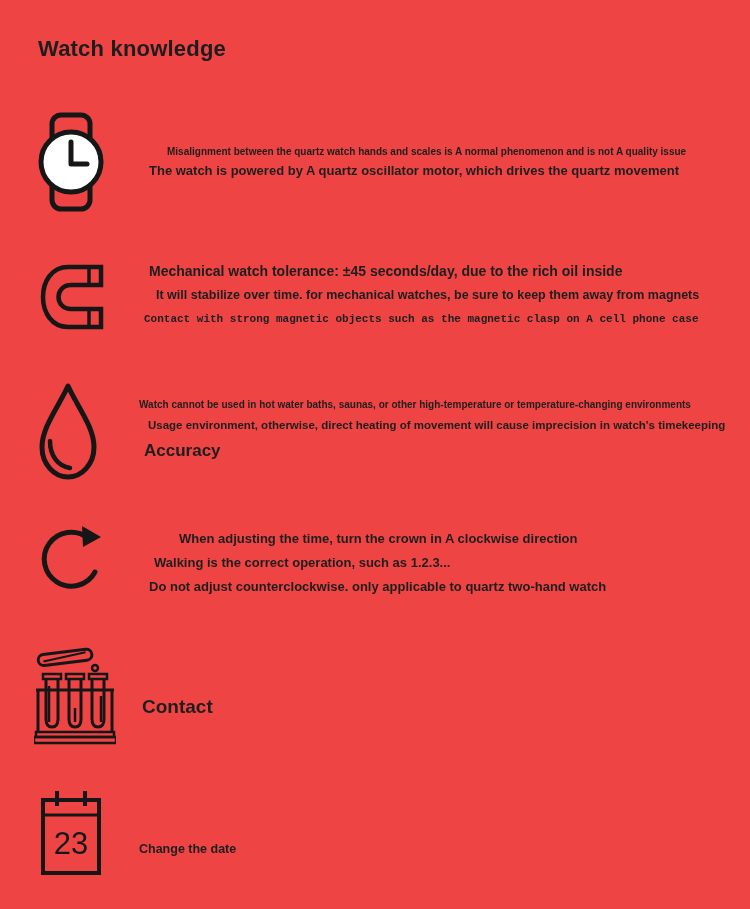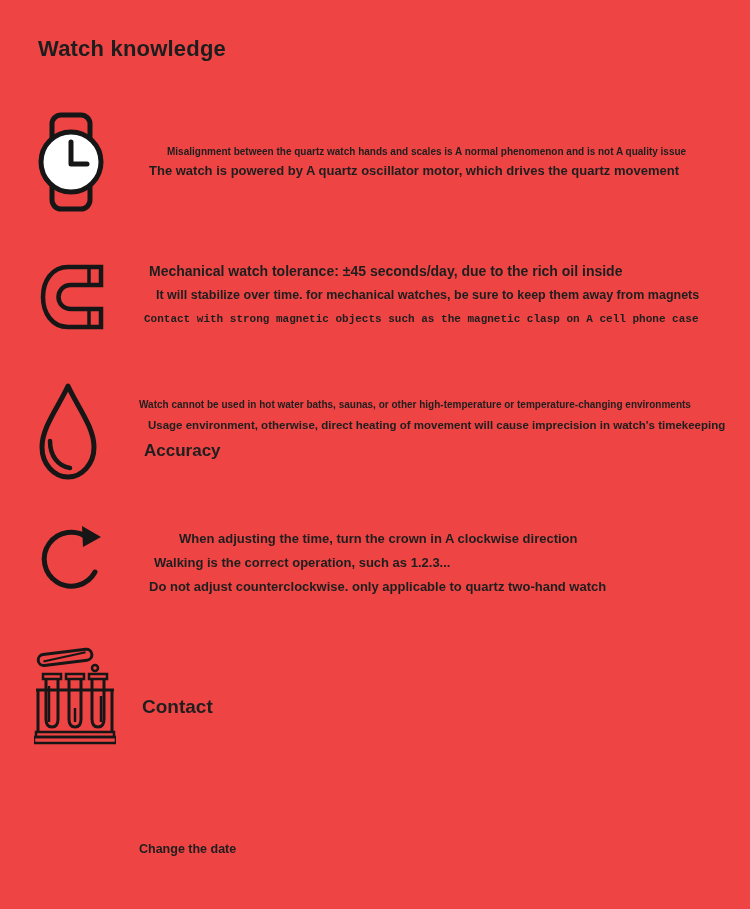--- a/index.html
+++ b/index.html
@@ -109,15 +109,24 @@
       <rect class="st" x="55" y="32" width="18" height="5" stroke-width="2.5"></rect>
       <path class="st" d="M58 37 V77 Q58 85 64 85 Q70 85 70 77 V37" stroke-width="3"></path>
       <line class="st" x1="67" y1="54" x2="67" y2="80" stroke-width="2.5"></line>
 
       <rect class="st" x="2" y="90" width="78" height="5" stroke-width="2.5"></rect>
       <rect class="st" x="0" y="95" width="82" height="6" stroke-width="2.5"></rect>
     </svg>
   </div>
   <div class="t" id="s5l2">Contact</div>
 
+  <div class="icon" id="icon-calendar">
+    <svg width="62" height="86" viewBox="0 0 62 86">
+      <rect class="st" x="3" y="10" width="56" height="73" stroke-width="4"></rect>
+      <line class="st" x1="3" y1="25" x2="59" y2="25" stroke-width="3"></line>
+      <line class="st" x1="17" y1="1" x2="17" y2="16" stroke-width="4"></line>
+      <line class="st" x1="45" y1="1" x2="45" y2="16" stroke-width="4"></line>
+    </svg>
+    <div id="calendar-day">23</div>
+  </div>
   <div class="t" id="s6l2">Change the date</div>
 
 </div>
 
 </body></html>

